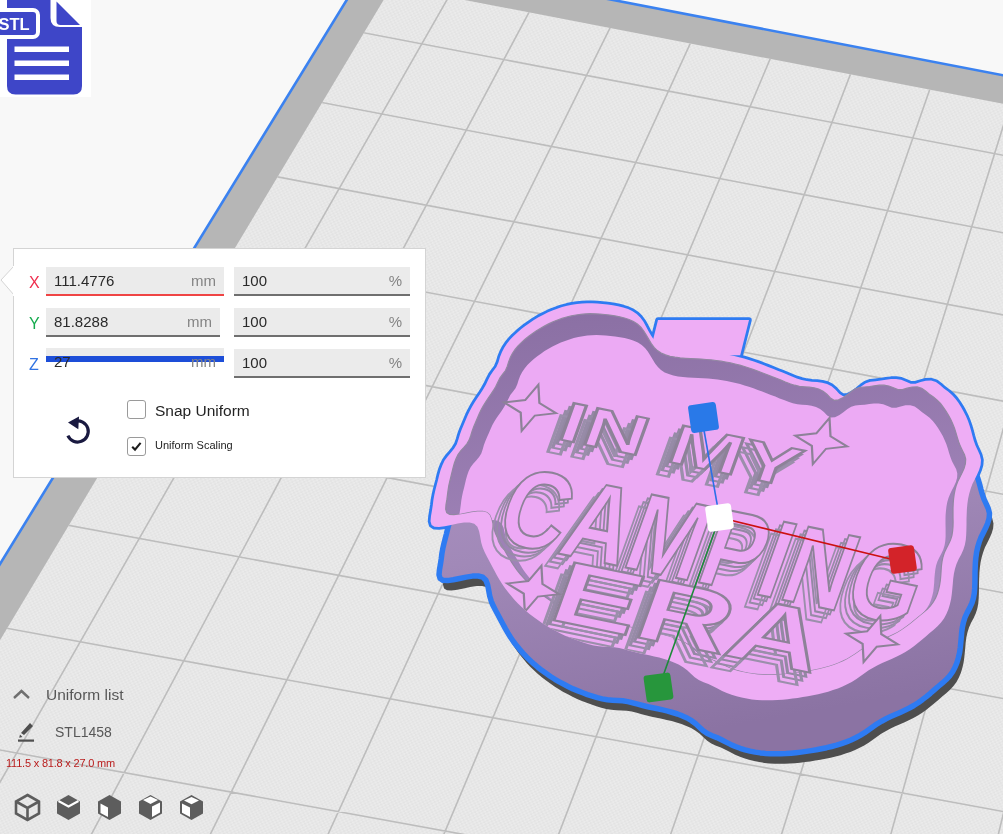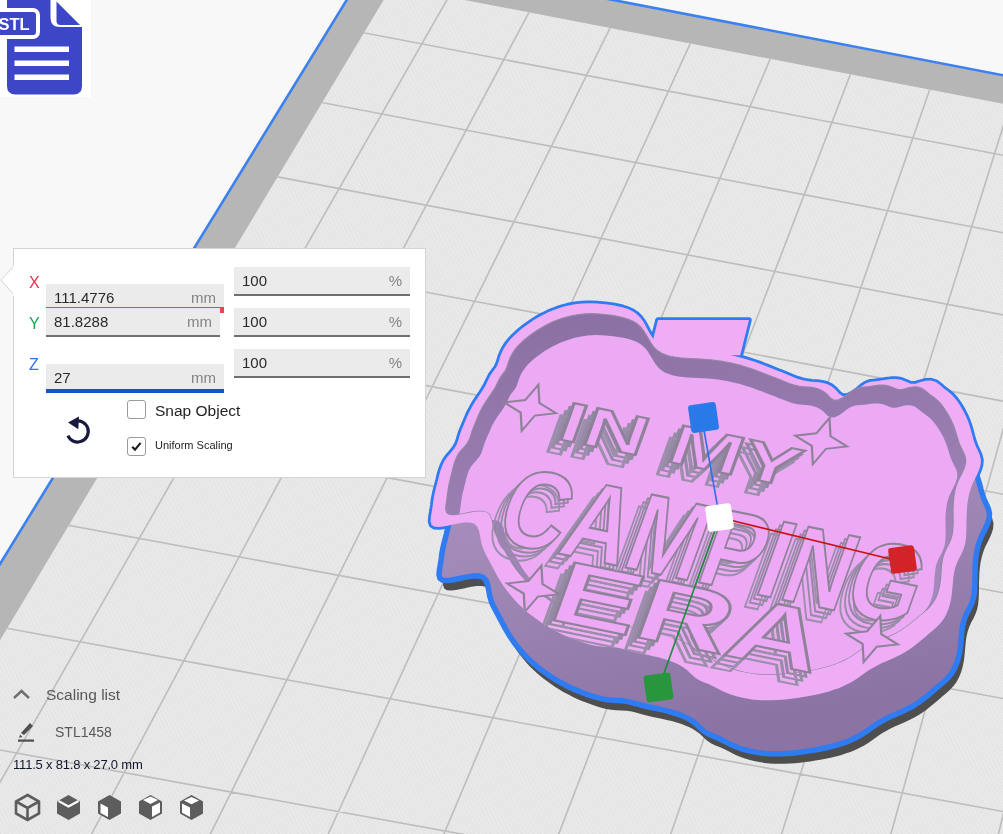--- a/index.html
+++ b/index.html
@@ -104,21 +104,21 @@
 
 <div class="abs" style="left:13px;top:248px;width:413px;height:230px;background:#ffffff;border:1px solid #d4d4d4;box-sizing:border-box"></div>
 
 <svg class="abs" style="left:0;top:266px" width="14" height="30" viewBox="0 0 14 30">
   <path d="M14 0 L1 14 L14 29" fill="#ffffff" stroke="#d4d4d4" stroke-width="1"></path>
   <rect x="13" y="0" width="1" height="30" fill="#ffffff"></rect>
 </svg>
 
 <div class="abs" style="left:29px;top:274px;font-size:16px;color:#ef2e4e">X</div>
 
-<div class="abs" style="left:46px;top:284px;width:178px;height:29px;background:#ebebeb;border-bottom:6px solid #ef4444;box-sizing:border-box">
+<div class="abs" style="left:46px;top:267px;width:178px;height:29px;background:#ebebeb;border-bottom:2px solid #ef4444;box-sizing:border-box">
   <div class="abs" style="left:8px;top:5px;font-size:15px;color:#2a2a2a">111.4776</div>
   <div class="abs" style="right:8px;top:5px;font-size:15px;color:#848484">mm</div>
 </div>
 
 <div class="abs" style="left:234px;top:267px;width:176px;height:29px;background:#ebebeb;border-bottom:2px solid #6f6f6f;box-sizing:border-box">
   <div class="abs" style="left:8px;top:5px;font-size:15px;color:#2a2a2a">100</div>
   <div class="abs" style="right:8px;top:5px;font-size:15px;color:#848484">%</div>
 </div>
 
 <div class="abs" style="left:29px;top:315px;font-size:16px;color:#15ab4e">Y</div>
@@ -128,61 +128,61 @@
   <div class="abs" style="right:8px;top:5px;font-size:15px;color:#848484">mm</div>
 </div>
 
 <div class="abs" style="left:234px;top:308px;width:176px;height:29px;background:#ebebeb;border-bottom:2px solid #6f6f6f;box-sizing:border-box">
   <div class="abs" style="left:8px;top:5px;font-size:15px;color:#2a2a2a">100</div>
   <div class="abs" style="right:8px;top:5px;font-size:15px;color:#848484">%</div>
 </div>
 
 <div class="abs" style="left:29px;top:356px;font-size:16px;color:#3173e3">Z</div>
 
-<div class="abs" style="left:46px;top:364px;width:178px;height:29px;background:#ebebeb;border-bottom:4px solid #1d4ed8;box-sizing:border-box">
+<div class="abs" style="left:46px;top:348px;width:178px;height:14px;background:#ebebeb;border-bottom:6px solid #1d4ed8;box-sizing:border-box">
   <div class="abs" style="left:8px;top:5px;font-size:15px;color:#2a2a2a">27</div>
   <div class="abs" style="right:8px;top:5px;font-size:15px;color:#848484">mm</div>
 </div>
 
 <div class="abs" style="left:234px;top:349px;width:176px;height:29px;background:#ebebeb;border-bottom:2px solid #6f6f6f;box-sizing:border-box">
   <div class="abs" style="left:8px;top:5px;font-size:15px;color:#2a2a2a">100</div>
   <div class="abs" style="right:8px;top:5px;font-size:15px;color:#848484">%</div>
 </div>
 
 <svg class="abs" style="left:62px;top:416px" width="32" height="32" viewBox="0 0 32 32">
   <path d="M5.9 19.6 A10.6 10.6 0 1 0 12.8 5.2" fill="none" stroke="#191940" stroke-width="3.2"></path>
   <path d="M17 0.5 L6 6.6 L16.3 13.2 Z" fill="#191940"></path>
 </svg>
 
 <div class="abs" style="left:127px;top:400px;width:19px;height:19px;background:#ffffff;border:1px solid #9a9a9a;border-radius:3px;box-sizing:border-box"></div>
 
-<div class="abs" style="left:155px;top:402px;font-size:15.5px;color:#232323">Snap Object</div>
+<div class="abs" style="left:155px;top:402px;font-size:15.5px;color:#232323">Snap Uniform</div>
 
 <div class="abs" style="left:127px;top:437px;width:19px;height:19px;background:#ffffff;border:1px solid #9a9a9a;border-radius:3px;box-sizing:border-box">
   <svg width="17" height="17" viewBox="0 0 17 17">
       <path d="M4.2 8.8 L7 11.6 L12.6 4.8" fill="none" stroke="#1d1d1d" stroke-width="2.1"></path>
     </svg>
 </div>
 
 <div class="abs" style="left:155px;top:439px;font-size:11px;color:#232323">Uniform Scaling</div>
 
 <svg class="abs" style="left:12px;top:689px" width="19" height="11" viewBox="0 0 19 11">
   <path d="M2 9 L9.5 2 L17 9" fill="none" stroke="#6f6f6f" stroke-width="2.4"></path>
 </svg>
 
-<div class="abs" style="left:46px;top:686px;font-size:15.5px;color:#575757">Scaling list</div>
+<div class="abs" style="left:46px;top:686px;font-size:15.5px;color:#575757">Uniform list</div>
 
 <svg class="abs" style="left:15px;top:720px" width="22" height="22" viewBox="0 0 22 22">
   <path d="M6 13 L15 3 L18 6 L9 15 Z M5 14.5 L4.2 17.8 L7.5 17 Z" fill="#4f4f4f"></path>
   <rect x="3" y="19.5" width="16" height="2.2" fill="#4f4f4f"></rect>
 </svg>
 
 <div class="abs" style="left:55px;top:724px;font-size:14px;color:#575757">STL1458</div>
 
-<div class="abs" style="left:13px;top:757px;font-size:13px;color:#0f172a;letter-spacing:-0.2px">111.5 x 81.8 x 27.0 mm</div>
+<div class="abs" style="left:6px;top:757px;font-size:11px;color:#b91c1c;letter-spacing:-0.2px">111.5 x 81.8 x 27.0 mm</div>
 
 <svg class="abs" style="left:13px;top:793px" width="29" height="29" viewBox="0 0 29 29">
   <path d="M14.5 2 L26 8.5 L26 20.5 L14.5 27 L3 20.5 L3 8.5 Z" fill="none" stroke="#5d5d5d" stroke-width="2.6"></path>
   <path d="M3 8.5 L14.5 15 L26 8.5 M14.5 15 L14.5 27" fill="none" stroke="#5d5d5d" stroke-width="2.6"></path>
 </svg>
 
 <svg class="abs" style="left:54px;top:793px" width="29" height="29" viewBox="0 0 29 29">
   <path d="M14.5 2 L26 8.5 L26 20.5 L14.5 27 L3 20.5 L3 8.5 Z" fill="#5d5d5d"></path>
   <path d="M4.5 8 L14.5 13.5 L24.5 8" fill="none" stroke="#ffffff" stroke-width="2"></path>
 </svg>

